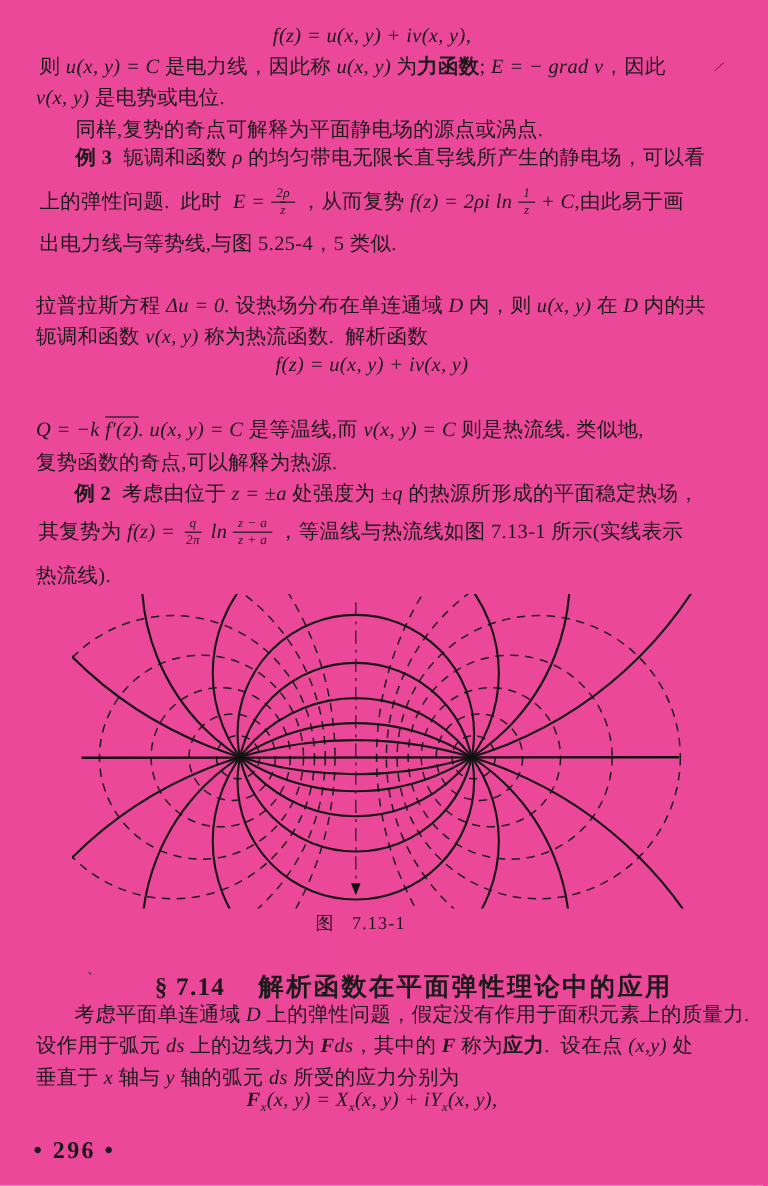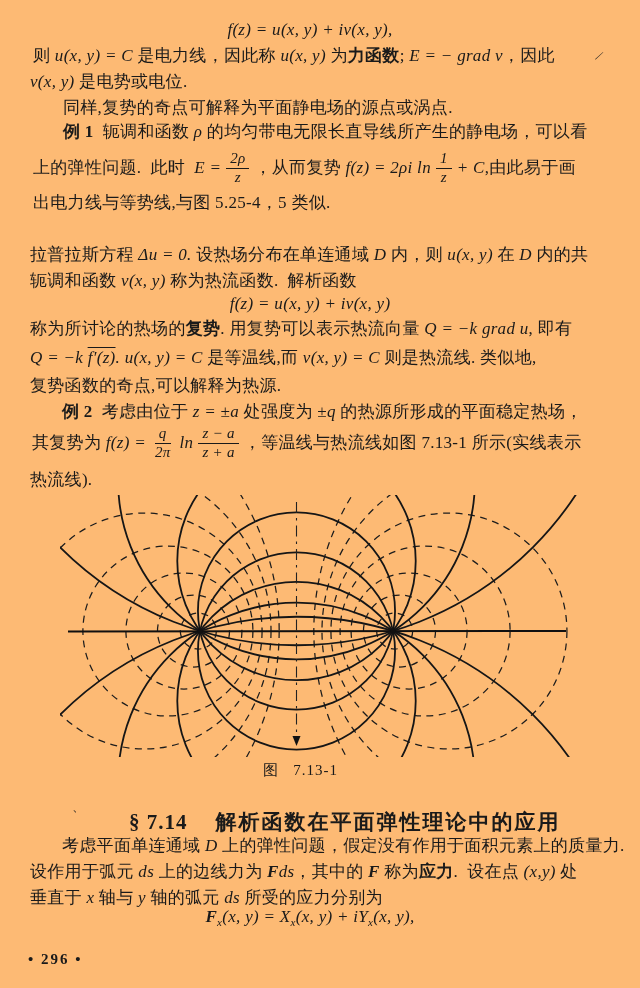--- a/index.html
+++ b/index.html
@@ -1,67 +1,66 @@
 <!DOCTYPE html>
 <html><head>
 <meta charset="utf-8">
 <style>
   html,body{margin:0;padding:0;background:#d8d8d8;}
   .page{
     position:relative; width:640px; height:988px; margin:0 auto;
-    background:#fdba74; color:#1a1a1a; overflow:hidden;
+    background:#ec4899; color:#1a1a1a; overflow:hidden;
     font-family:"Liberation Serif","DejaVu Serif",serif;
   }
   .ln{
     position:absolute; font-size:17px; line-height:20px;
     white-space:pre; letter-spacing:0.3px;
   }
   .center{left:0; right:20px; text-align:center;}
   .tall{display:flex; align-items:center;}
   .m{font-style:italic;}
   .b{font-weight:bold;}
   .bm{font-weight:bold; font-style:italic;}
   .ol{font-style:italic; text-decoration:overline;}
   .sub{font-style:italic; font-size:11px; vertical-align:-4px;}
   .frac{
     display:inline-flex; flex-direction:column; align-items:center;
     vertical-align:middle; margin:0 5px; font-style:italic;
-    font-size:15px; line-height:1.15;
+    font-size:11px; line-height:1.15;
   }
   .frac .num{padding:0 4px; border-bottom:1.4px solid #1a1a1a;}
   .frac .den{padding:0 4px;}
   .heading{font-weight:bold; font-size:21px; letter-spacing:1px;}
   .heading .htitle{margin-left:28px; letter-spacing:2px;margin-top:21px;}
   .caption{font-size:15px; letter-spacing:1px;text-align:center;}
-  .pagenum{font-size:15px; font-weight:bold; letter-spacing:2px;}
+  .pagenum{font-size:20px; font-weight:bold; letter-spacing:2px;}
   .artifact{position:absolute; font-size:13px; color:#222;}
   .figwrap{position:absolute; left:60px; top:495px; width:520px; height:262px;}
   .figwrap svg{width:100%; height:100%; display:block;}
   .solid{fill:none; stroke:#161616; stroke-width:1.8;}
   .dashed{fill:none; stroke:#1c1c1c; stroke-width:1.25; stroke-dasharray:7 5.5;}
   .axis{stroke:#101010; stroke-width:2;}
   .dashdot{fill:none; stroke:#222; stroke-width:1.1; stroke-dasharray:11 5 2.5 5;}
   .ink{fill:#111; stroke:none;}
 </style>
 </head>
 <body>
 
 <div class="page">
 
   <div class="ln center" style="top:20px"><span class="m">f(z) = u(x, y) + iv(x, y),</span></div>
   <div class="ln" style="top:46px;  left:33px"><span>则 </span><span class="m">u(x, y) = C</span><span> 是电力线，因此称 </span><span class="m">u(x, y)</span><span> 为</span><span class="b">力函数</span><span>; </span><span class="m">E = − grad v</span><span>，因此</span></div>
   <div class="ln" style="top:72px;  left:30px"><span class="m">v(x, y)</span><span> 是电势或电位.</span></div>
   <div class="ln" style="top:98px;  left:63px"><span>同样,复势的奇点可解释为平面静电场的源点或涡点.</span></div>
-  <div class="ln" style="top:122px; left:63px"><span class="b">例 1</span><span>  轭调和函数 </span><span class="m">ρ</span><span> 的均匀带电无限长直导线所产生的静电场，可以看</span></div>
+  <div class="ln" style="top:122px; left:63px"><span class="b">例 3</span><span>  轭调和函数 </span><span class="m">ρ</span><span> 的均匀带电无限长直导线所产生的静电场，可以看</span></div>
   <div class="ln tall" style="top:146px; left:33px; height:44px"><span>上的弹性问题.  此时  </span><span class="m">E =</span><span class="frac"><span class="num">2ρ</span><span class="den ol">z</span></span><span>，从而复势 </span><span class="m">f(z) = 2ρi ln</span><span class="frac"><span class="num">1</span><span class="den">z</span></span><span class="m">+ C</span><span>,由此易于画</span></div>
   <div class="ln" style="top:193px; left:33px"><span>出电力线与等势线,与图 5.25-4，5 类似.</span></div>
   <div class="ln" style="top:245px; left:30px"><span>拉普拉斯方程 </span><span class="m">Δu = 0.</span><span> 设热场分布在单连通域 </span><span class="m">D</span><span> 内，则 </span><span class="m">u(x, y)</span><span> 在 </span><span class="m">D</span><span> 内的共</span></div>
   <div class="ln" style="top:271px; left:30px"><span>轭调和函数 </span><span class="m">v(x, y)</span><span> 称为热流函数.  解析函数</span></div>
   <div class="ln center" style="top:294px"><span class="m">f(z) = u(x, y) + iv(x, y)</span></div>
-  <div class="ln" style="top:319px; left:30px"><span>称为所讨论的热场的</span><span class="b">复势</span><span>. 用复势可以表示热流向量 </span><span class="m">Q = −k grad u</span><span>, 即有</span></div>
   <div class="ln" style="top:348px; left:30px"><span class="m">Q = −k </span><span class="ol">f′(z)</span><span class="m">.</span><span> </span><span class="m">u(x, y) = C</span><span> 是等温线,而 </span><span class="m">v(x, y) = C</span><span> 则是热流线. 类似地,</span></div>
   <div class="ln" style="top:376px; left:30px"><span>复势函数的奇点,可以解释为热源.</span></div>
   <div class="ln" style="top:402px; left:62px"><span class="b">例 2</span><span>  考虑由位于 </span><span class="m">z = ±a</span><span> 处强度为 </span><span class="m">±q</span><span> 的热源所形成的平面稳定热场，</span></div>
   <div class="ln tall" style="top:420px; left:32px; height:46px"><span>其复势为 </span><span class="m">f(z) =</span><span class="frac"><span class="num">q</span><span class="den">2π</span></span><span class="m">ln</span><span class="frac"><span class="num">z − a</span><span class="den">z + a</span></span><span>，等温线与热流线如图 7.13-1 所示(实线表示</span></div>
   <div class="ln" style="top:470px; left:30px"><span>热流线).</span></div>
 
   <div class="figwrap">
     <svg xmlns="http://www.w3.org/2000/svg" viewBox="0 0 520 262">
         <circle cx="138.33559708326038" cy="136" r="18" class="dashed"></circle>
         <circle cx="334.6644029167396" cy="136" r="18" class="dashed"></circle>

